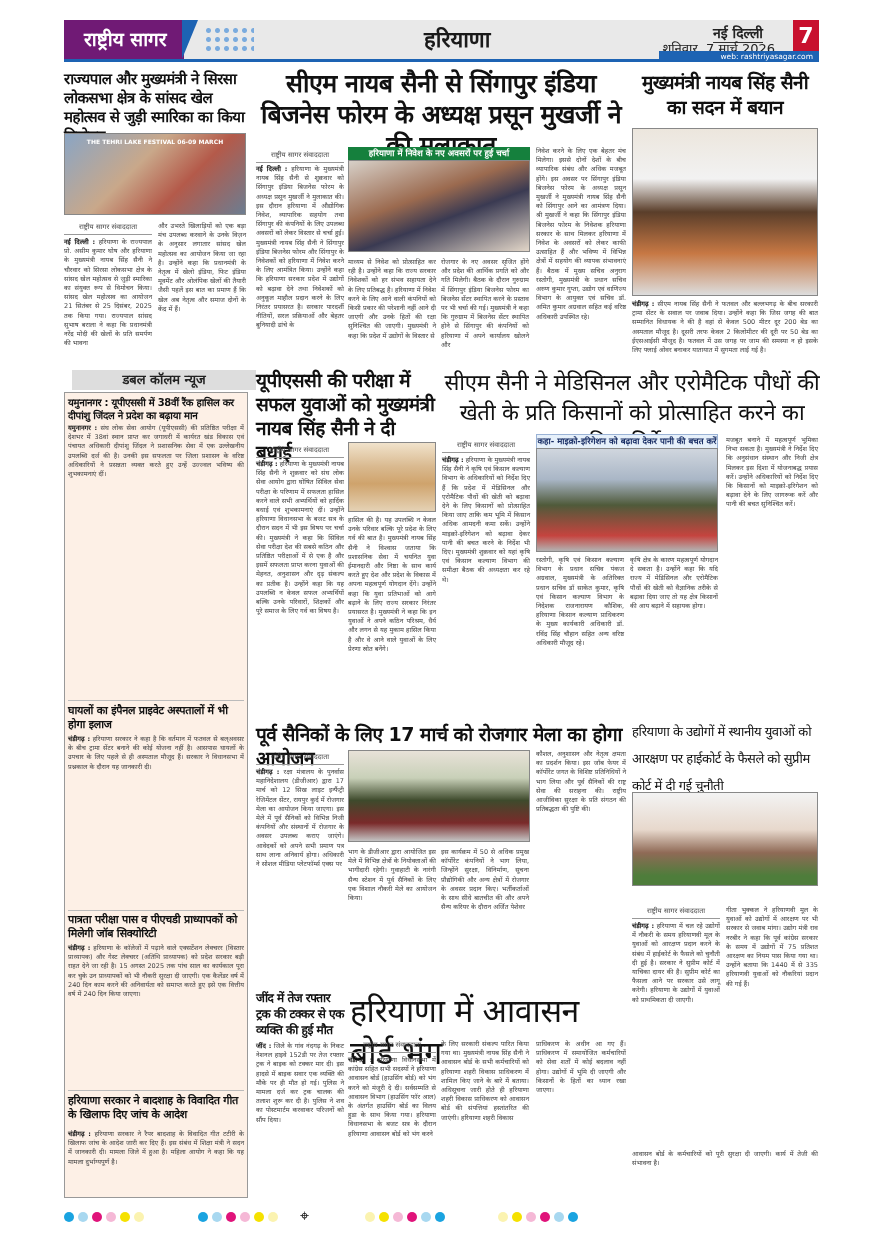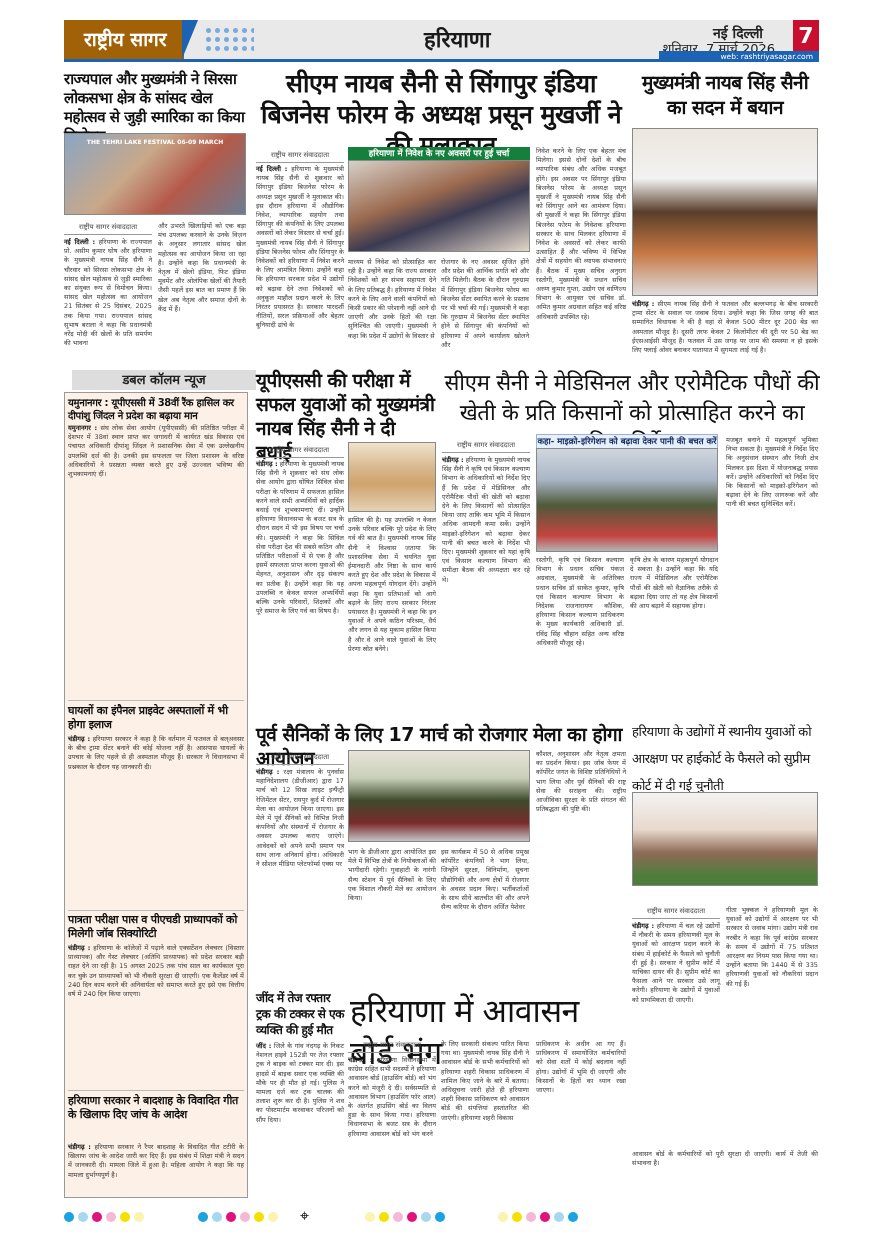--- a/index.html
+++ b/index.html
@@ -1,20 +1,20 @@
 <!DOCTYPE html>
 <html><head>
 <meta charset="utf-8">
 <style>
 *{box-sizing:border-box;margin:0;padding:0}
 body{width:877px;height:1241px;background:#fff;font-family:"DejaVu Sans",sans-serif;color:#222;position:relative;overflow:hidden}
 .abs{position:absolute}
 
 .mast{left:64px;top:20px;width:755px;height:42px;background:#e9e9e9;border-bottom:3px solid #1d63b3}
-.mast .logo{position:absolute;left:0;top:0;width:120px;height:39px;background:#a16207;color:#fff;font-family:"DejaVu Serif",serif;font-weight:bold;font-size:19px;line-height:39px;padding-left:20px}
+.mast .logo{position:absolute;left:0;top:0;width:120px;height:39px;background:#701a75;color:#fff;font-family:"DejaVu Serif",serif;font-weight:bold;font-size:19px;line-height:39px;padding-left:20px}
 .mast .slant{position:absolute;left:118px;top:0;width:0;height:0;border-top:39px solid #1d63b3;border-right:16px solid transparent}
 .mast .dots{position:absolute;left:140px;top:6px;width:50px;height:26px;background:radial-gradient(circle,#4a90d9 2px,transparent 3px) 0 0/9px 9px;opacity:.7}
 .mast .section{position:absolute;left:360px;top:3px;font-family:"DejaVu Serif",serif;font-weight:bold;font-size:22px;color:#1a1a1a}
 .mast .city{position:absolute;right:56px;top:3px;font-size:14px;font-weight:bold;border-bottom:1px solid #333}
 .mast .date{position:absolute;right:44px;top:19px;font-size:13px}
 .mast .web{position:absolute;right:0;top:31px;width:160px;height:11px;background:#1d63b3;color:#fff;font-size:7.5px;text-align:right;padding-right:6px;line-height:11px}
 .mast .pageno{position:absolute;right:0;top:0;width:26px;height:31px;background:#c8102e;color:#fff;font-weight:bold;font-size:22px;text-align:center;line-height:31px}
 
 .hl{font-family:"DejaVu Sans",sans-serif;font-weight:bold;color:#111;line-height:1.15;letter-spacing:-.5px}
 .hl-big{font-size:25px}
@@ -71,21 +71,21 @@
   <div class="body" style="margin-top:3px"><b>चंडीगढ़ :</b> <span>हरियाणा सरकार ने कहा है कि वर्तमान में फतवल से बल्अवसऱ के बीच ट्रामा सेंटर बनाने की कोई योजना नहीं है। आसपास घायलों के उपचार के लिए पहले से ही अस्पताल मौजूद हैं। सरकार ने विधानसभा में प्रश्नकाल के दौरान यह जानकारी दी।</span></div>
 </div>
 <div class="abs rule" style="left:68px;top:910px;width:176px"></div>
 <div class="abs" style="left:68px;top:913px;width:176px">
   <div class="sub-hl">पात्रता परीक्षा पास व पीएचडी प्राध्यापकों को मिलेगी जॉब सिक्योरिटी</div>
   <div class="body" style="margin-top:3px"><b>चंडीगढ़ :</b> <span>हरियाणा के कॉलेजों में पढ़ाने वाले एक्सटेंशन लेक्चरर (विस्तार प्राध्यापक) और गेस्ट लेक्चरर (अतिथि प्राध्यापक) को प्रदेश सरकार बड़ी राहत देने जा रही है। 15 अगस्त 2025 तक पांच साल का कार्यकाल पूरा कर चुके उन प्राध्यापकों को भी नौकरी सुरक्षा दी जाएगी। एक कैलेंडर वर्ष में 240 दिन काम करने की अनिवार्यता को समाप्त करते हुए इसे एक वित्तीय वर्ष में 240 दिन किया जाएगा।</span></div>
 </div>
 <div class="abs rule" style="left:68px;top:1090px;width:176px"></div>
 <div class="abs" style="left:68px;top:1094px;width:176px">
   <div class="sub-hl">हरियाणा सरकार ने बादशाह के विवादित गीत के खिलाफ दिए जांच के आदेश</div>
-  <div class="body" style="margin-top:21px"><b>चंडीगढ़ :</b> <span>हरियाणा सरकार ने रैपर बादशाह के विवादित गीत टटीरी के खिलाफ जांच के आदेश जारी कर दिए हैं। इस संबंध में शिक्षा मंत्री ने सदन में जानकारी दी। मामला जिले में हुआ है। महिला आयोग ने कहा कि यह मामला दुर्भाग्यपूर्ण है।</span></div>
+  <div class="body" style="margin-top:8px"><b>चंडीगढ़ :</b> <span>हरियाणा सरकार ने रैपर बादशाह के विवादित गीत टटीरी के खिलाफ जांच के आदेश जारी कर दिए हैं। इस संबंध में शिक्षा मंत्री ने सदन में जानकारी दी। मामला जिले में हुआ है। महिला आयोग ने कहा कि यह मामला दुर्भाग्यपूर्ण है।</span></div>
 </div>
 
 <div class="abs hl hl-big" style="left:256px;top:68px;width:370px;text-align:center;line-height:31px">सीएम नायब सैनी से सिंगापुर इंडिया बिजनेस फोरम के अध्यक्ष प्रसून मुखर्जी ने की मुलाकात</div>
 <div class="abs byline" style="left:256px;top:150px;width:88px">राष्ट्रीय सागर संवाददाता</div>
 <div class="abs redbar" style="left:348px;top:147px;width:182px">हरियाणा में निवेश के नए अवसरों पर हुई चर्चा</div>
 <div class="abs photo p2" style="left:348px;top:160px;width:182px;height:92px"></div>
 <div class="abs body" style="left:256px;top:165px;width:88px"><b>नई दिल्ली :</b> <span>हरियाणा के मुख्यमंत्री नायब सिंह सैनी से शुक्रवार को सिंगापुर इंडिया बिजनेस फोरम के अध्यक्ष प्रसून मुखर्जी ने मुलाकात की। इस दौरान हरियाणा में औद्योगिक निवेश, व्यापारिक सहयोग तथा सिंगापुर की कंपनियों के लिए उपलब्ध अवसरों को लेकर विस्तार से चर्चा हुई। मुख्यमंत्री नायब सिंह सैनी ने सिंगापुर इंडिया बिजनेस फोरम और सिंगापुर के निवेशकों को हरियाणा में निवेश करने के लिए आमंत्रित किया। उन्होंने कहा कि हरियाणा सरकार प्रदेश में उद्योगों को बढ़ावा देने तथा निवेशकों को अनुकूल माहौल प्रदान करने के लिए निरंतर प्रयासरत है। सरकार पारदर्शी नीतियों, सरल प्रक्रियाओं और बेहतर बुनियादी ढांचे के</span></div>
 <div class="abs body" style="left:348px;top:258px;width:88px">माध्यम से निवेश को प्रोत्साहित कर रही है। उन्होंने कहा कि राज्य सरकार निवेशकों को हर संभव सहायता देने के लिए प्रतिबद्ध है। हरियाणा में निवेश करने के लिए आने वाली कंपनियों को किसी प्रकार की परेशानी नहीं आने दी जाएगी और उनके हितों की रक्षा सुनिश्चित की जाएगी। मुख्यमंत्री ने कहा कि प्रदेश में उद्योगों के विस्तार से</div>
 <div class="abs body" style="left:441px;top:258px;width:88px">रोजगार के नए अवसर सृजित होंगे और प्रदेश की आर्थिक प्रगति को और गति मिलेगी। बैठक के दौरान गुरुग्राम में सिंगापुर इंडिया बिजनेस फोरम का बिजनेस सेंटर स्थापित करने के प्रस्ताव पर भी चर्चा की गई। मुख्यमंत्री ने कहा कि गुरुग्राम में बिजनेस सेंटर स्थापित होने से सिंगापुर की कंपनियों को हरियाणा में अपने कार्यालय खोलने और</div>
 <div class="abs body" style="left:536px;top:147px;width:90px">निवेश करने के लिए एक बेहतर मंच मिलेगा। इससे दोनों देशों के बीच व्यापारिक संबंध और अधिक मजबूत होंगे। इस अवसर पर सिंगापुर इंडिया बिजनेस फोरम के अध्यक्ष प्रसून मुखर्जी ने मुख्यमंत्री नायब सिंह सैनी को सिंगापुर आने का आमंत्रण दिया। श्री मुखर्जी ने कहा कि सिंगापुर इंडिया बिजनेस फोरम के निवेशक हरियाणा सरकार के साथ मिलकर हरियाणा में निवेश के अवसरों को लेकर काफी उत्साहित हैं और भविष्य में विभिन्न क्षेत्रों में सहयोग की व्यापक संभावनाएं हैं। बैठक में मुख्य सचिव अनुराग रस्तोगी, मुख्यमंत्री के प्रधान सचिव अरुण कुमार गुप्ता, उद्योग एवं वाणिज्य विभाग के आयुक्त एवं सचिव डॉ. अमित कुमार अग्रवाल सहित कई वरिष्ठ अधिकारी उपस्थित रहे।</div>

